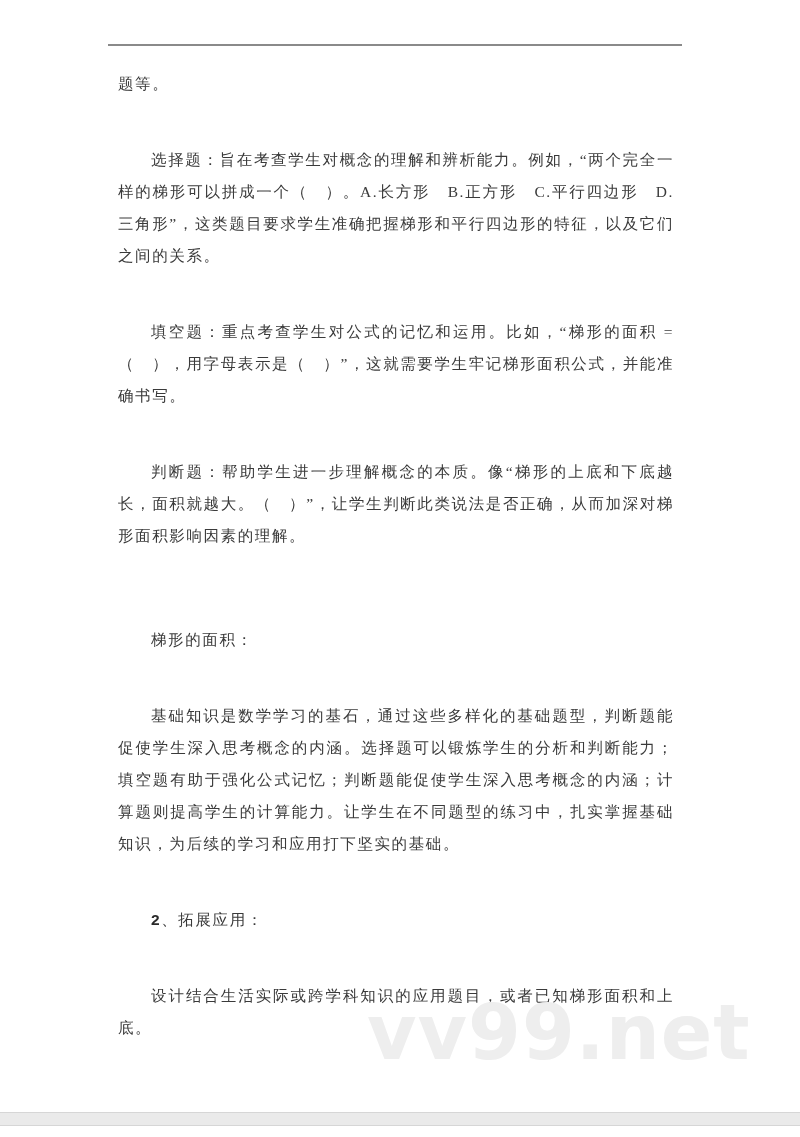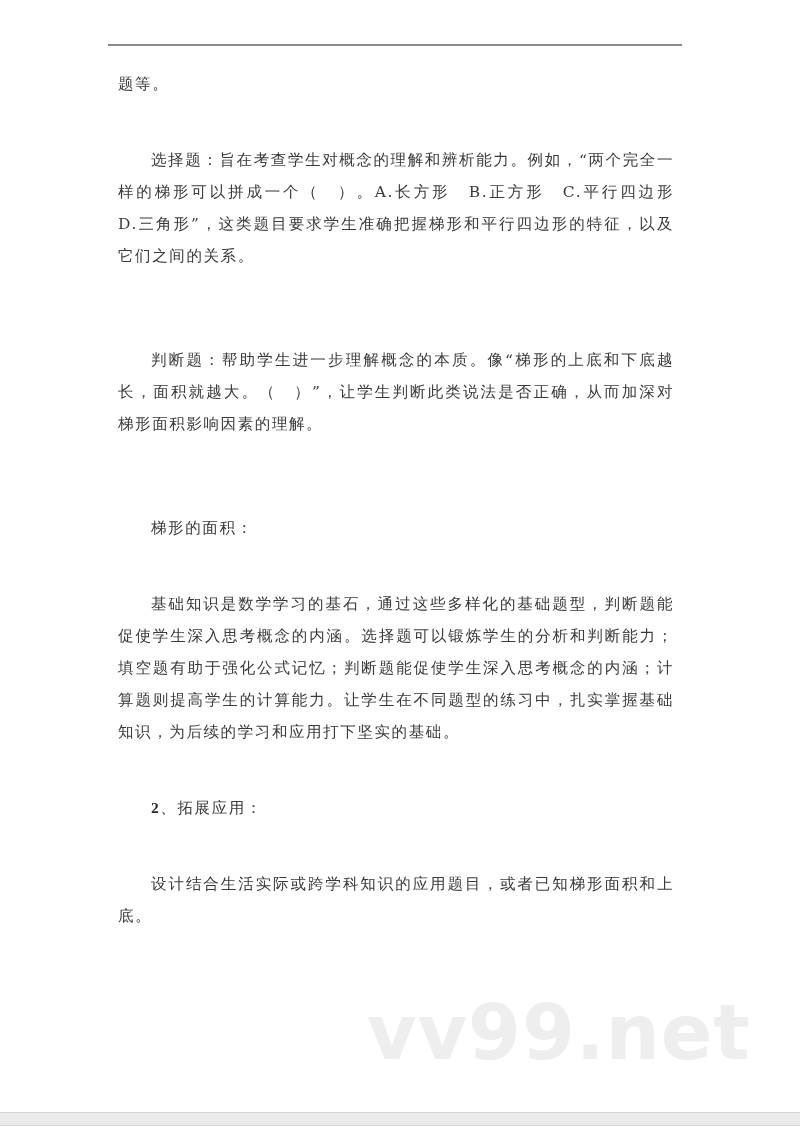--- a/index.html
+++ b/index.html
@@ -9,43 +9,44 @@
   }
   .header-rule {
     position: absolute; left: 108px; top: 44px; width: 574px; height: 0;
     border-top: 2px solid #8a8a8a;
   }
   .content { position: absolute; left: 110px; top: 60px; width: 572px; }
   .para {
     font-size: 15.5px; line-height: 32px; letter-spacing: 1.6px;
     margin: 8px; text-align: justify; word-break: break-all;
   }
-  .indent { text-indent: 33px; }
+  .indent { text-indent: 33px; font-family: Liberation Serif, serif; }
   .gap { height: 28px; }
-  .heading2 { font-family: Liberation Serif, serif; }
+  .heading2 { font-family: Liberation Sans, sans-serif; }
   .heading2 .num { font-weight: bold; color: #2a2a2a; }
   .watermark {
     position: absolute; left: 367px; top: 995px; font-family: "DejaVu Sans", "Liberation Sans", sans-serif;
     font-weight: bold; font-size: 76px; color: #eeeeee; letter-spacing: 1px; line-height: 1;
   }
   .bottom-strip {
     position: absolute; left: 0; top: 1112px; width: 800px; height: 12px;
     background: #eaeaea; border-top: 1px solid #d6d6d6; border-bottom: 1px solid #d6d6d6;
   }
 </style>
 </head>
 <body>
 
 <div class="header-rule"></div>
 
 <div class="content">
   <p class="para">题等。</p>
   <div class="gap"></div>
   <p class="para indent">选择题：旨在考查学生对概念的理解和辨析能力。例如，“两个完全一样的梯形可以拼成一个（　）。A.长方形　B.正方形　C.平行四边形　D.三角形”，这类题目要求学生准确把握梯形和平行四边形的特征，以及它们之间的关系。</p>
   <div class="gap"></div>
+  <p class="para indent">填空题：重点考查学生对公式的记忆和运用。比如，“梯形的面积 =（　），用字母表示是（　）”，这就需要学生牢记梯形面积公式，并能准确书写。</p>
   <div class="gap"></div>
   <p class="para indent">判断题：帮助学生进一步理解概念的本质。像“梯形的上底和下底越长，面积就越大。（　）”，让学生判断此类说法是否正确，从而加深对梯形面积影响因素的理解。</p>
   <div class="gap"></div>
   <div class="gap"></div>
   <p class="para indent">梯形的面积：</p>
   <div class="gap"></div>
   <p class="para indent">基础知识是数学学习的基石，通过这些多样化的基础题型，判断题能促使学生深入思考概念的内涵。选择题可以锻炼学生的分析和判断能力；填空题有助于强化公式记忆；判断题能促使学生深入思考概念的内涵；计算题则提高学生的计算能力。让学生在不同题型的练习中，扎实掌握基础知识，为后续的学习和应用打下坚实的基础。</p>
   <div class="gap"></div>
   <p class="para indent heading2"><span class="num">2</span><span>、拓展应用：</span></p>
   <div class="gap"></div>

